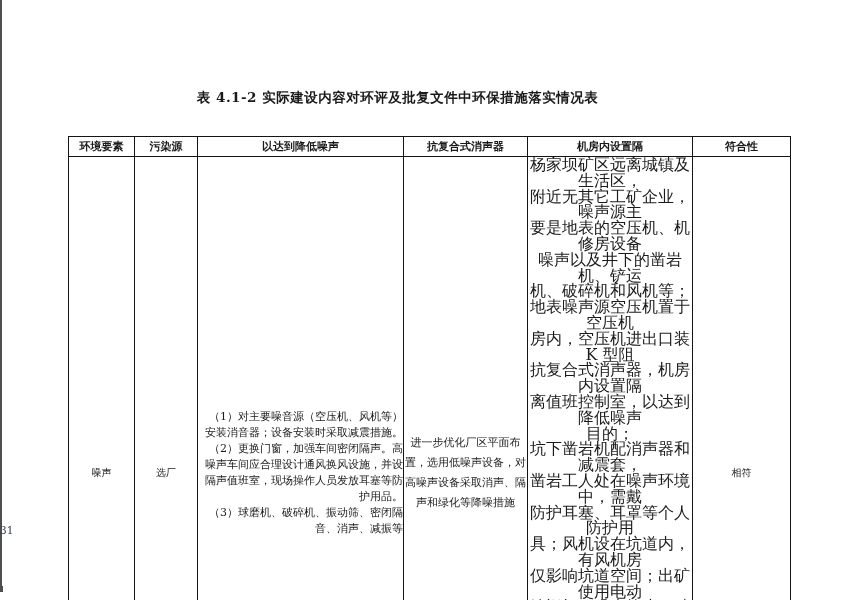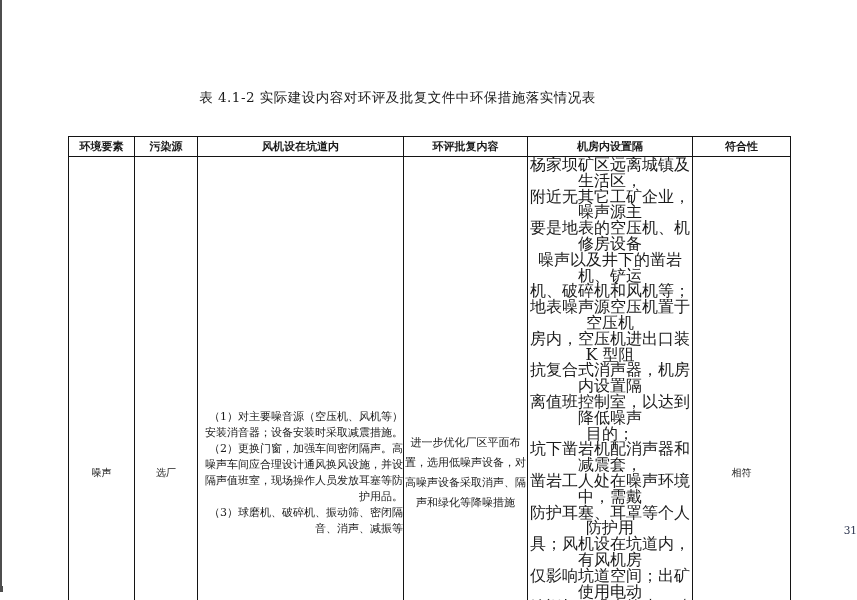--- a/index.html
+++ b/index.html
@@ -32,21 +32,21 @@
     height: 6px;
     background: #4e4e4e;
   }
   .doc-title {
     position: absolute;
     top: 89px;
     left: 0;
     width: 795px;
     text-align: center;
     font-size: 13.5px;
-    font-weight: normal;
+    font-weight: bold;
     letter-spacing: 0.5px;
     white-space: nowrap;
   }
   table.report-table {
     position: absolute;
     left: 68px;
     top: 120px;
     width: 722px;
     border-collapse: collapse;
     table-layout: fixed;
@@ -95,21 +95,21 @@
     text-align: center;
     vertical-align: top;
     white-space: pre-line;
     padding: 1px 2px 0 2px;
   }
   .page-number {
     position: absolute;
     top: 524px;
     left: 0;
     width: 857px;
-    text-align: right;
+    text-align: left;
     font-size: 10.5px;
     color: #2e3650;
   }
 </style>
 </head>
 <body>
 
 <div class="scan-edge-left"></div>
 
 <div class="doc-title">表 4.1-2  实际建设内容对环评及批复文件中环保措施落实情况表</div>
@@ -120,22 +120,22 @@
     <col style="width:63px">
     <col style="width:206px">
     <col style="width:124px">
     <col style="width:165px">
     <col style="width:98px">
   </colgroup>
   <thead>
     <tr>
       <th>环境要素</th>
       <th>污染源</th>
-      <th>风机设在坑道内</th>
-      <th>环评批复内容</th>
+      <th>以达到降低噪声</th>
+      <th>抗复合式消声器</th>
       <th>机房内设置隔</th>
       <th>符合性</th>
     </tr>
   </thead>
   <tbody>
     <tr class="data-row">
       <td class="cell-center">噪声</td>
       <td class="cell-center">选厂</td>
       <td class="cell-eia">（1）对主要噪音源（空压机、风机等）
 安装消音器；设备安装时采取减震措施。

